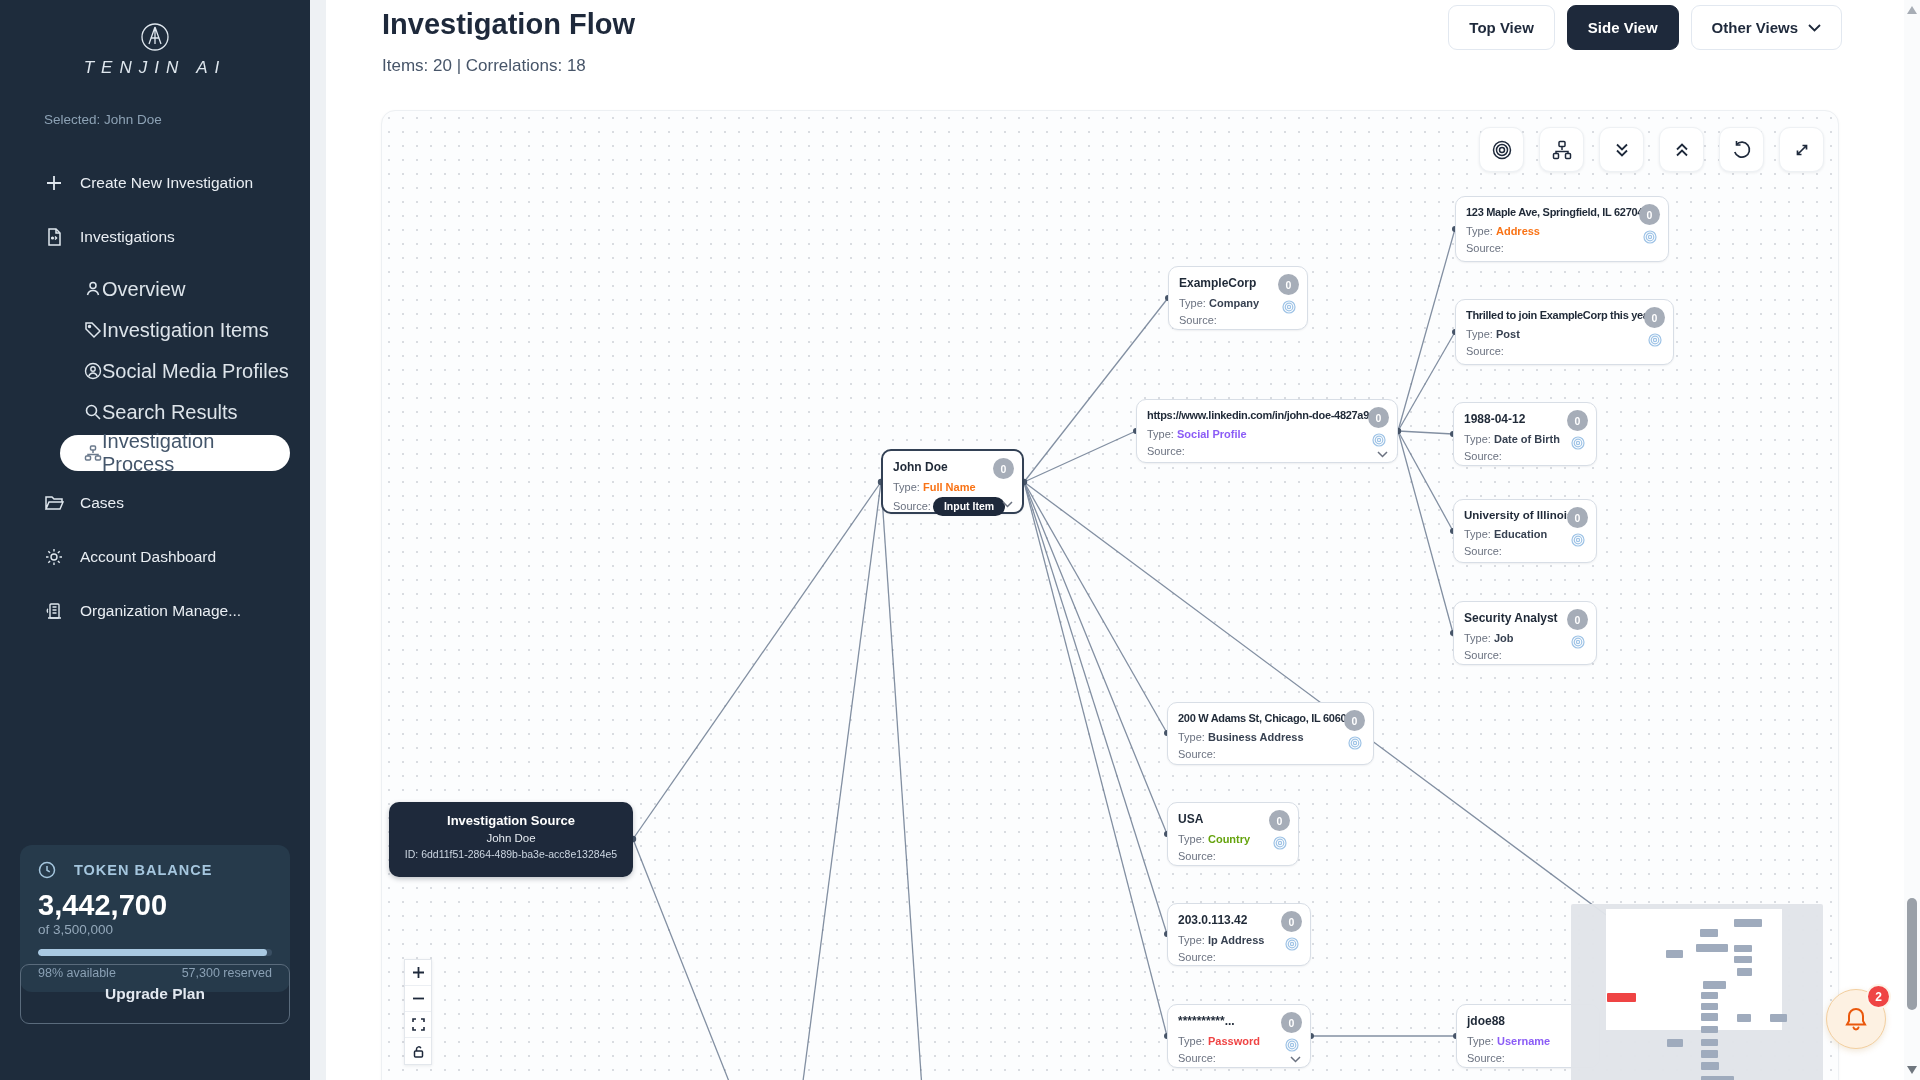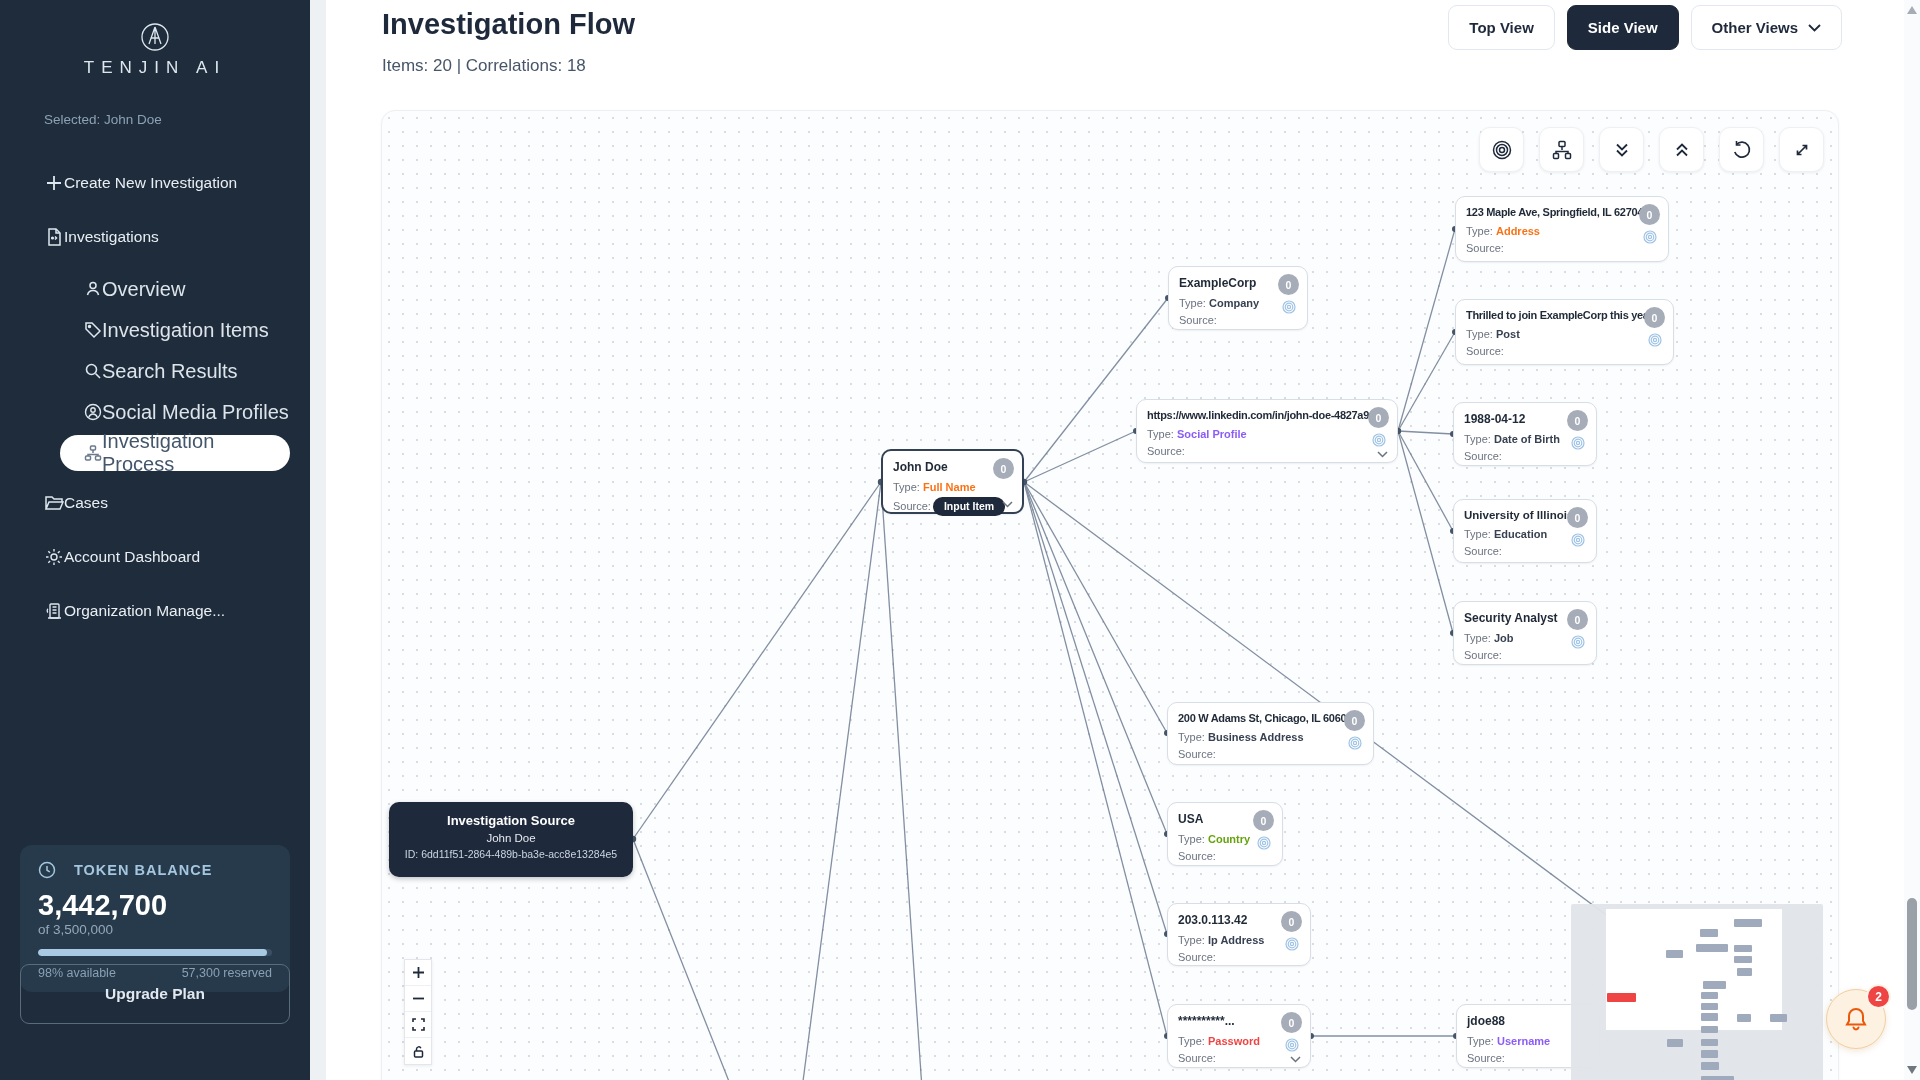--- a/index.html
+++ b/index.html
@@ -4,24 +4,24 @@
 <style>
   * { margin:0; padding:0; box-sizing:border-box; }
   html,body { width:1920px; height:1080px; overflow:hidden;
     font-family:"Liberation Sans", sans-serif; background:#eef1f4; }
 
   
   .sidebar { position:absolute; left:0; top:0; width:310px; height:1080px;
     background:#1e2c3c; color:#e6ecf2; }
   .logo-wrap { text-align:center; padding-top:22px; }
   .logo-mark { display:block; margin:0 auto 6px; }
-  .logo-text { font-size:17px; letter-spacing:7px; font-weight:400; color:#dfe7ee; }
+  .logo-text { font-size:17px; letter-spacing:7px; font-weight:400; color:#dfe7ee;font-style:italic; }
   .selected-line { margin:34px 0 0 44px; font-size:13.5px; color:#8da2b5; }
   .nav { margin-top:36px; }
-  .nav-item { display:flex; align-items:center; height:40px;
+  .nav-item { display:flex; align-items:center; gap:16px; height:40px;
     padding-left:44px; font-size:15.5px; color:#e9eef3; cursor:pointer; margin-bottom:14px; }
   .nav-item .ic { width:20px; height:20px; flex:0 0 20px; }
   .nav-sub { display:flex; align-items:center; height:36px;
     padding-left:84px; font-size:20px; color:#dde4ea; cursor:pointer; margin-bottom:5px; }
   .nav-sub .ic { width:18px; height:18px; flex:0 0 18px; }
   .nav-sub.active { background:#ffffff; color:#44566b; border-radius:999px;
     margin:0 20px 5px 60px; padding-left:24px; height:36px; }
   .token-card { position:absolute; left:20px; top:845px; width:270px; height:147px;
     background:#263a4b; border-radius:12px; padding:16px 18px 12px; }
   .token-head { display:flex; align-items:center; gap:18px; color:#a5c6de;
@@ -145,33 +145,33 @@
       <span>Overview</span>
     </div>
     <div class="nav-sub">
       <svg class="ic" viewBox="0 0 18 18" stroke="#dfe7ee" stroke-width="1.5" fill="none">
           <path d="M2 8V2h6l8 8-6 6z"></path>
           <circle cx="5.5" cy="5.5" r="1" fill="#dfe7ee"></circle>
         </svg>
       <span>Investigation Items</span>
     </div>
     <div class="nav-sub">
-      <svg class="ic" viewBox="0 0 18 18" stroke="#dfe7ee" stroke-width="1.6" fill="none">
-          <circle cx="7.5" cy="7.5" r="5"></circle>
-          <path d="M11.5 11.5L16 16"></path>
-        </svg>
-      <span>Search Results</span>
-    </div>
-    <div class="nav-sub">
       <svg class="ic" viewBox="0 0 18 18" stroke="#dfe7ee" stroke-width="1.4" fill="none">
           <circle cx="9" cy="9" r="7.5"></circle>
           <circle cx="9" cy="7" r="2.2"></circle>
           <path d="M4.8 14.2c.8-2.2 2.3-3.2 4.2-3.2s3.4 1 4.2 3.2"></path>
         </svg>
       <span>Social Media Profiles</span>
+    </div>
+    <div class="nav-sub">
+      <svg class="ic" viewBox="0 0 18 18" stroke="#dfe7ee" stroke-width="1.6" fill="none">
+          <circle cx="7.5" cy="7.5" r="5"></circle>
+          <path d="M11.5 11.5L16 16"></path>
+        </svg>
+      <span>Search Results</span>
     </div>
     <div class="nav-sub active">
       <svg class="ic" viewBox="0 0 18 18" stroke="#6b7a8c" stroke-width="1.5" fill="none">
           <rect x="6.5" y="2" width="5" height="4" rx="1"></rect>
           <rect x="1.5" y="12" width="5" height="4" rx="1"></rect>
           <rect x="11.5" y="12" width="5" height="4" rx="1"></rect>
           <path d="M9 6v3M4 12v-1.5h10V12M9 9v0"></path>
         </svg>
       <span>Investigation Process</span>
     </div>
@@ -419,21 +419,21 @@
       <div class="n-badge">0</div>
       <svg class="n-bullseye" width="14" height="14" viewBox="0 0 14 14" stroke="#9ec3e6" stroke-width="1.2" fill="none">
           <circle cx="7" cy="7" r="6"></circle>
           <circle cx="7" cy="7" r="3.8"></circle>
           <circle cx="7" cy="7" r="1.6"></circle>
         </svg>
       <div class="n-row"><span>Type:</span> <b style="color: rgb(55, 65, 81);">Business Address</b></div>
       <div class="n-row"><span>Source:</span></div>
     </div>
 
-    <div class="node" style="left:785px;top:691px;width:116px;height:64px;">
+    <div class="node" style="left:785px;top:691px;width:132px;height:64px;">
       <div class="n-title">USA</div>
       <div class="n-badge">0</div>
       <svg class="n-bullseye" width="14" height="14" viewBox="0 0 14 14" stroke="#9ec3e6" stroke-width="1.2" fill="none">
           <circle cx="7" cy="7" r="6"></circle>
           <circle cx="7" cy="7" r="3.8"></circle>
           <circle cx="7" cy="7" r="1.6"></circle>
         </svg>
       <div class="n-row"><span>Type:</span> <b style="color: rgb(101, 163, 13);">Country</b></div>
       <div class="n-row"><span>Source:</span></div>
     </div>

